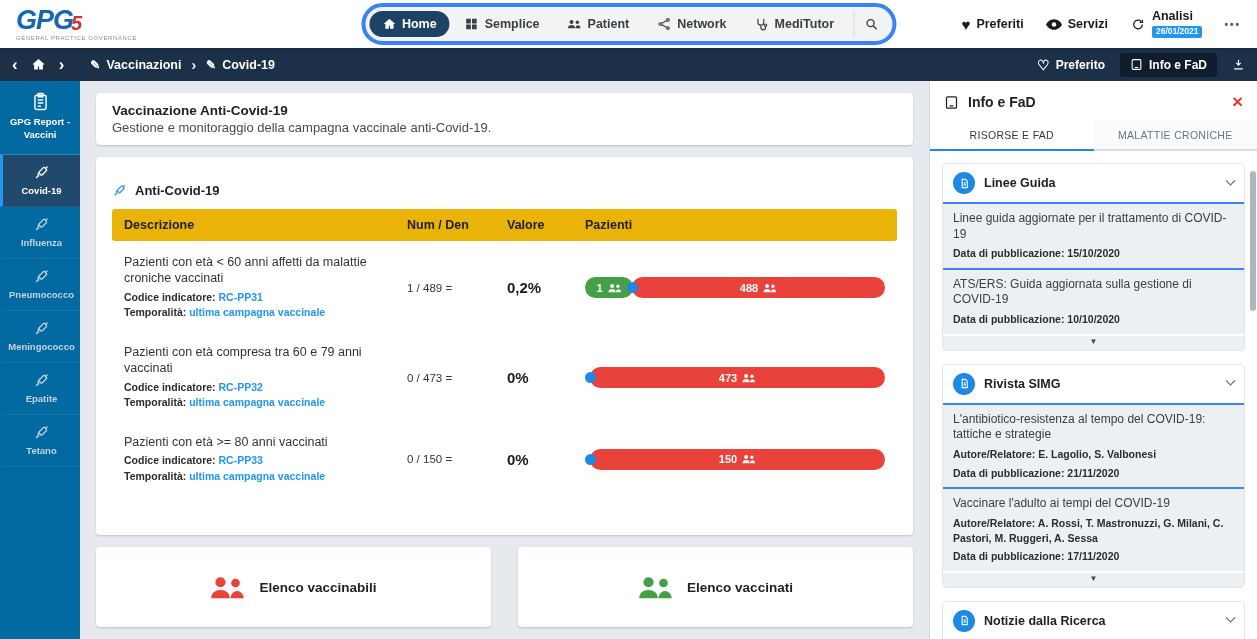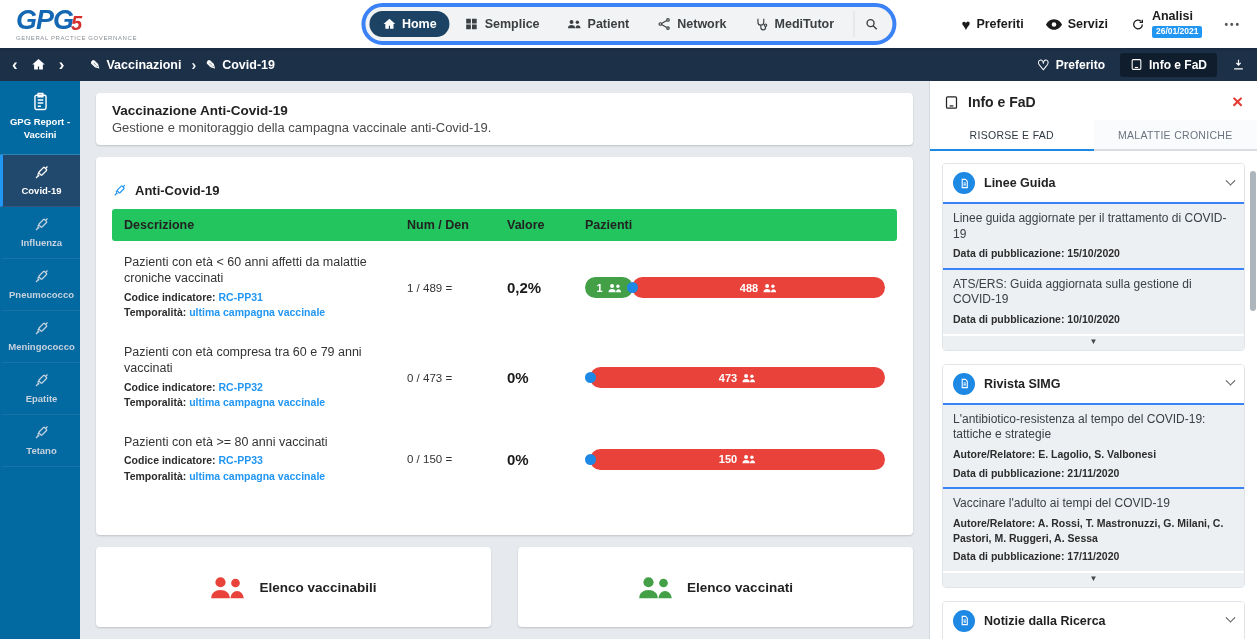--- a/index.html
+++ b/index.html
@@ -57,21 +57,21 @@
 
   
   .main{flex:1;padding:12px 16px;display:flex;flex-direction:column;gap:12px;overflow:hidden;min-width:0}
   .card{background:#fff;border-radius:4px;box-shadow:0 1px 2px rgba(0,0,0,.18)}
   .intro{padding:10px 16px}
   .intro-title{font-weight:bold;font-size:13.5px;color:#222}
   .intro-sub{font-size:13px;color:#4a4a4a;margin-top:2px}
   .table-card{flex:1;padding:26px 16px;display:flex;flex-direction:column;min-height:0}
   .tc-head{display:flex;align-items:center;gap:8px;font-weight:bold;font-size:13px;margin-bottom:11px}
   .tc-head svg{width:15px;height:15px;color:#2196f3}
-  .thead{display:flex;align-items:center;background:#22c55e;border-radius:3px;padding:9px 12px;font-weight:bold;font-size:12.5px;color:#222}
+  .thead{display:flex;align-items:center;background:#eab308;border-radius:3px;padding:9px 12px;font-weight:bold;font-size:12.5px;color:#222}
   .col-desc{flex:1;padding-right:12px;min-width:0}
   .col-numden{width:100px}
   .col-val{width:78px}
   .col-bar{width:300px}
   .trow{display:flex;align-items:center;padding:13px 12px 10px}
   .d-title{font-size:12.5px;color:#333;line-height:1.3;margin-bottom:3px}
   .d-meta{font-size:10.5px;color:#2c2c2c;font-weight:bold;line-height:1.5}
   .d-meta .lnk{color:#2196f3;cursor:pointer;font-weight:bold}
   .numden{font-size:11.5px;color:#333;white-space:nowrap}
   .val{font-weight:bold;font-size:15px;color:#1b1b1b}

